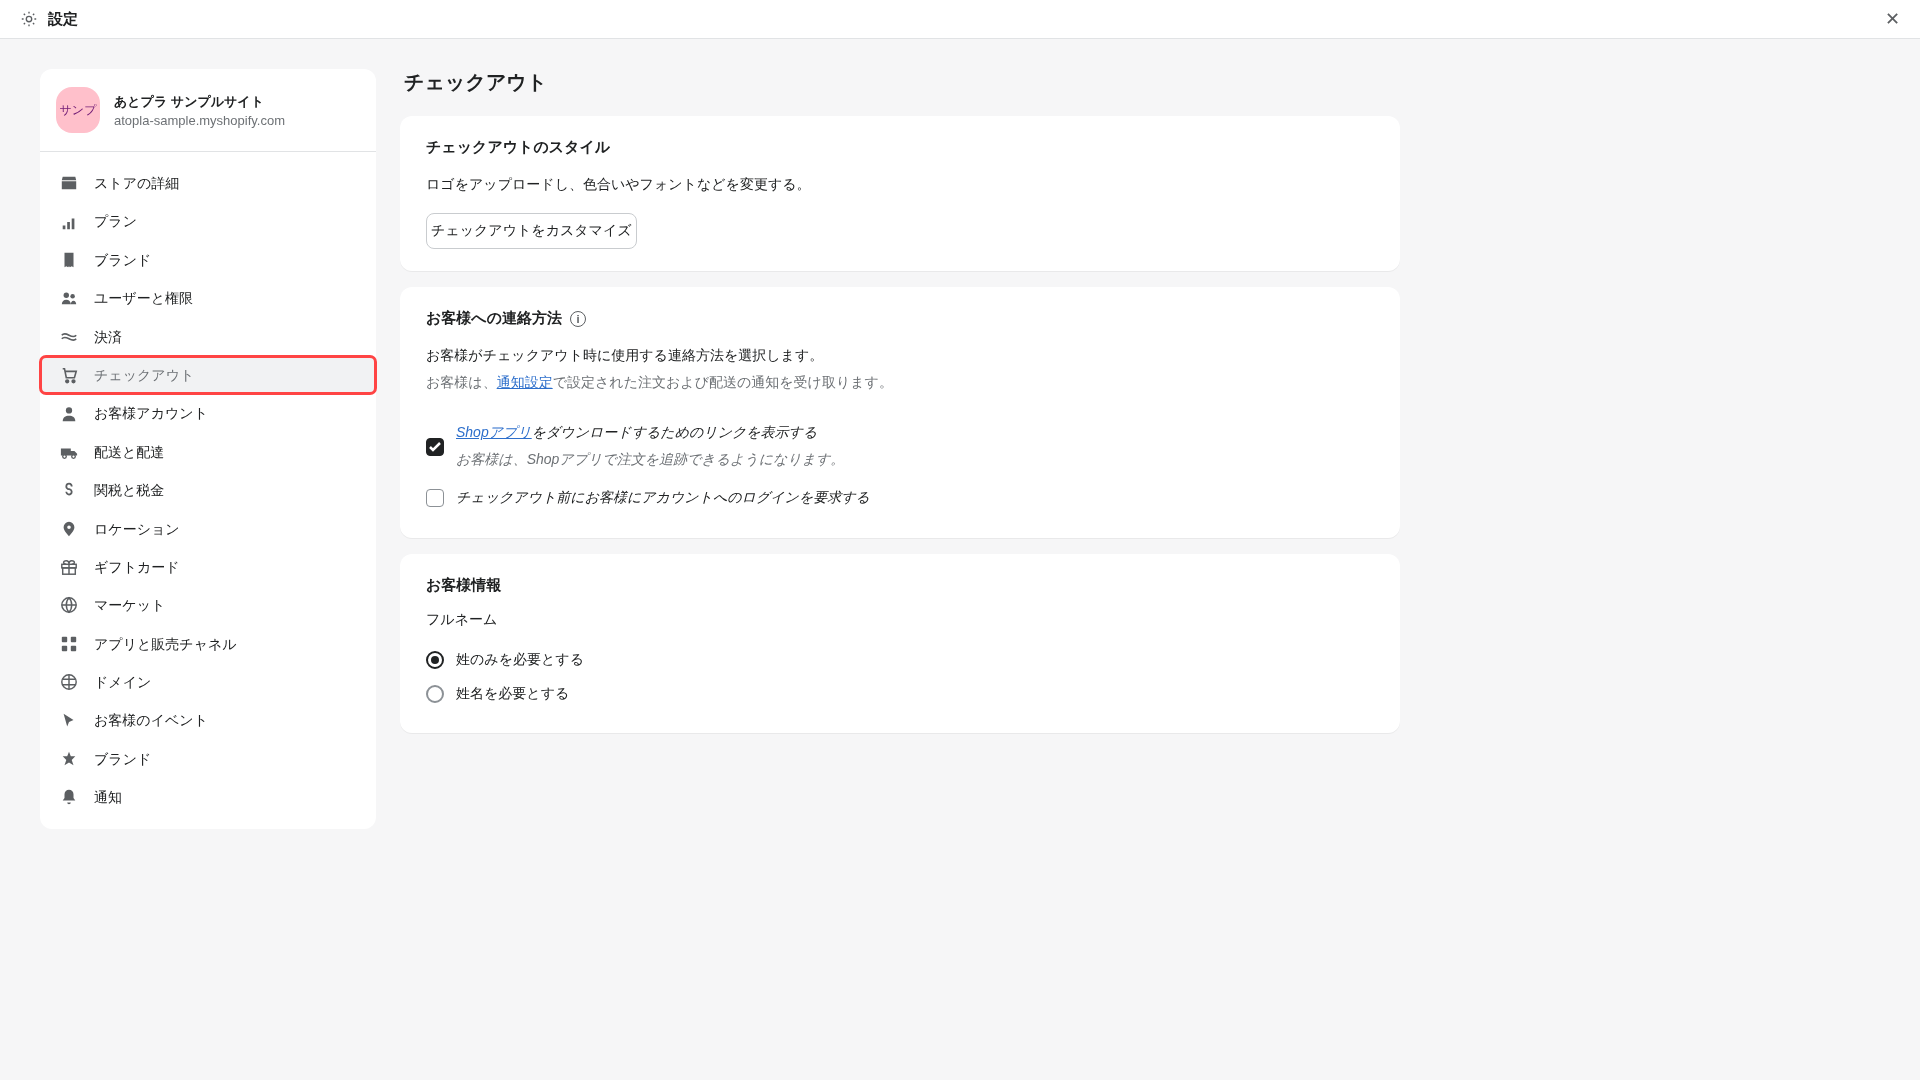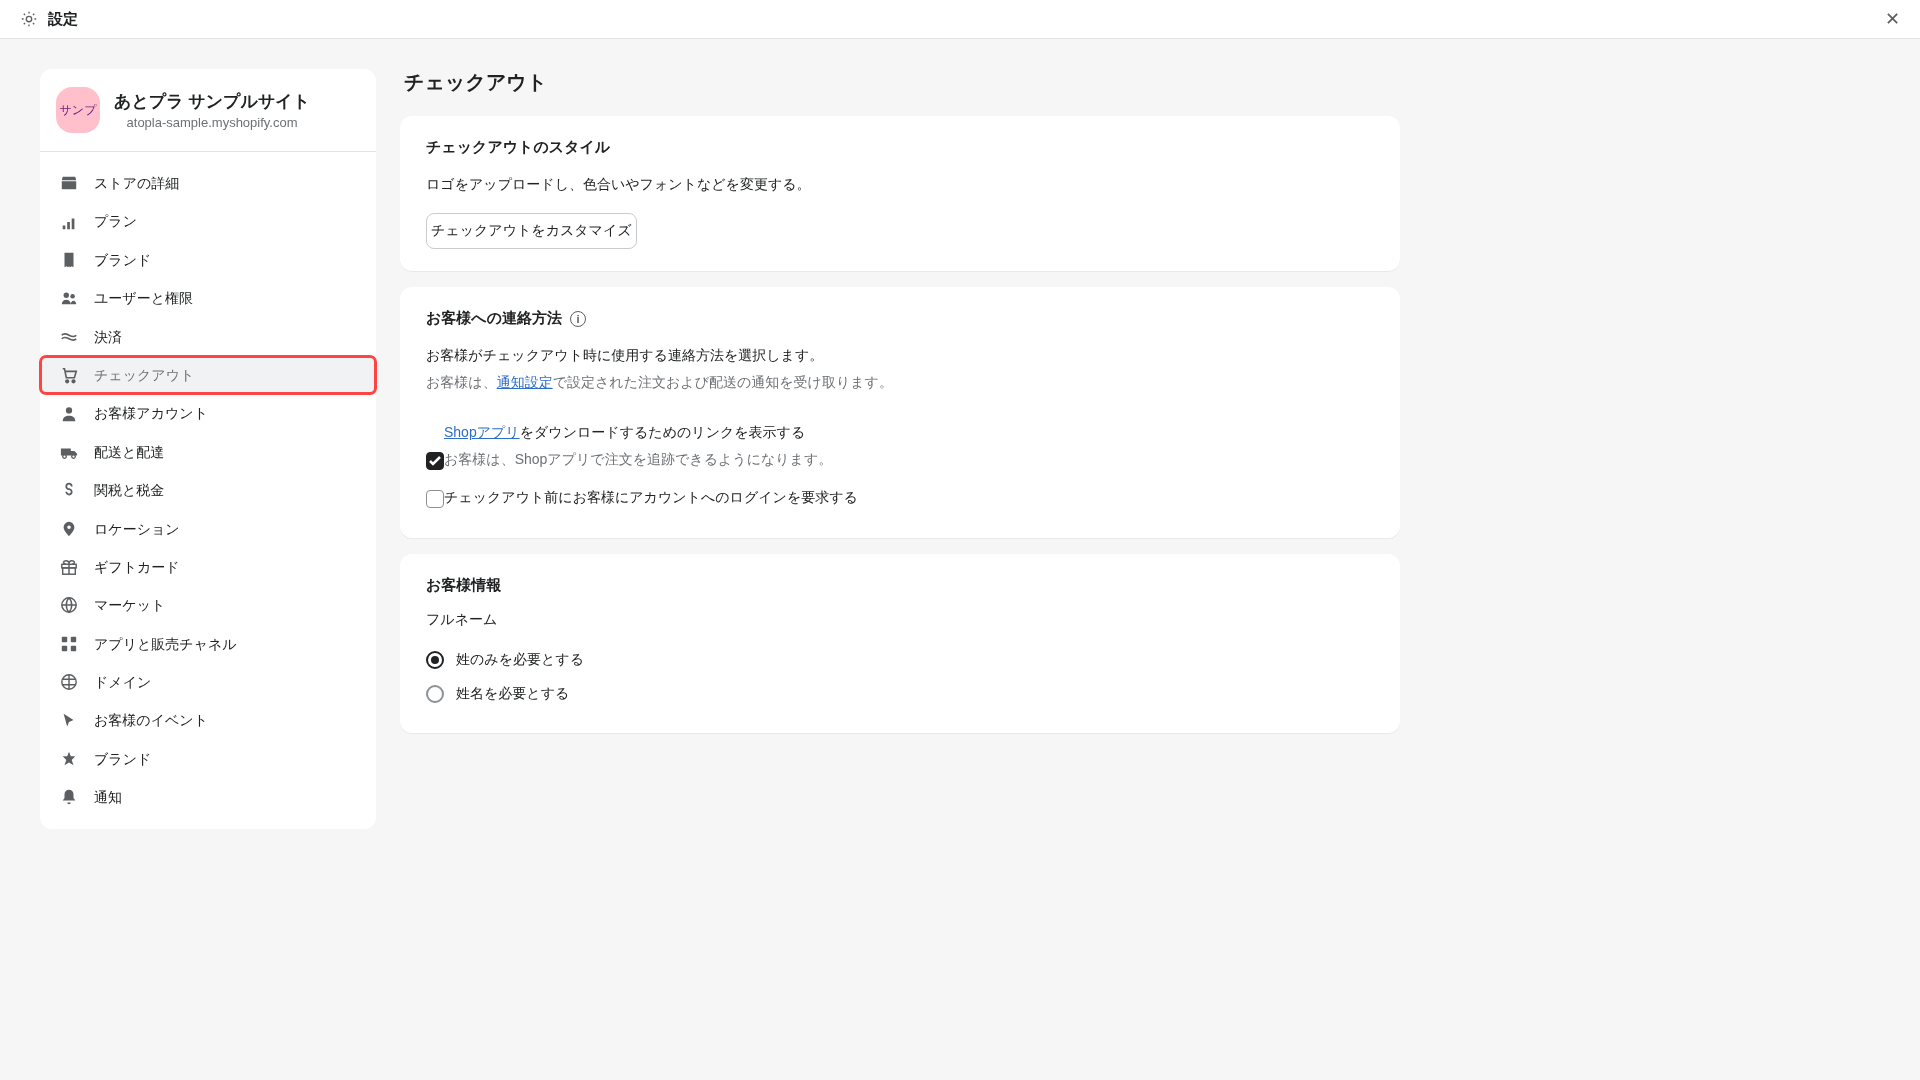--- a/index.html
+++ b/index.html
@@ -8,21 +8,21 @@
 .topbar { display: flex; align-items: center; justify-content: space-between; padding: 8px 20px; background: #fff; border-bottom: 1px solid #e1e3e5; }
 .topbar-left { display: flex; align-items: center; gap: 10px; }
 .topbar-title { font-size: 15px; font-weight: 600; }
 .close-btn { cursor: pointer; font-size: 18px; color: #5c5f62; }
 
 .container { display: flex; gap: 24px; padding: 30px 40px; align-items: flex-start; }
 
 .sidebar { width: 336px; background: transparent; }
 .store-card { background: #fff; border-radius: 12px 12px 0 0; padding: 18px 16px; display: flex; gap: 14px; align-items: center; border-bottom: 1px solid #e1e3e5; }
 .store-avatar { width: 44px; height: 46px; border-radius: 16px; background: #ffc0cb; display: flex; align-items: center; justify-content: center; font-size: 12px; color: #701a75; font-weight: 500; }
-.store-name { font-size: 17px; font-weight: 700; color: #202223; }
+.store-name { font-size: 13px; font-weight: 700; color: #202223; }
 .store-url { font-size: 13px; color: #6d7175; margin-top: 2px; text-align: center; }
 
 .nav { background: #fff; border-radius: 0 0 12px 12px; padding: 12px 0; }
 .nav-item { display: flex; align-items: center; gap: 16px; padding: 8px 20px; cursor: pointer; font-size: 14px; color: #202223; line-height: 1.6; }
 .nav-item.active { background: #f1f2f3; color: #6d7175; position: relative; }
 .nav-item.highlighted { outline: 3px solid #ff4444; outline-offset: -2px; border-radius: 6px; }
 .nav-icon { width: 18px; height: 18px; display: flex; align-items: center; justify-content: center; flex-shrink: 0; color: #5c5f62; }
 
 .main { flex: 1; max-width: 1000px; }
 .page-title { font-size: 20px; font-weight: 700; margin-bottom: 20px; padding-left: 4px; }
@@ -35,21 +35,21 @@
 .btn-outline { display: inline-block; padding: 8px 4px; border: 1px solid #c9cccf; border-radius: 8px; background: #fff; font-size: 14px; cursor: pointer; color: #202223; }
 
 .link { color: #2c6ecb; text-decoration: underline; cursor: pointer; }
 
 .radio-group { margin-top: 14px; }
 .radio-item { display: flex; align-items: center; gap: 12px; padding: 8px 0; cursor: pointer; }
 .radio-circle { width: 18px; height: 18px; border: 2px solid #8c9196; border-radius: 50%; flex-shrink: 0; display: flex; align-items: center; justify-content: center; }
 .radio-circle.checked { border-color: #202223; }
 .radio-circle.checked::after { content: ""; width: 8px; height: 8px; background: #202223; border-radius: 50%; }
 
-.checkbox-row { display: flex; padding: 8px 0; align-items: flex-end; }
+.checkbox-row { display: flex; gap: 12px; padding: 8px 0; align-items: center; font-style: italic; }
 .checkbox-box { width: 18px; height: 18px; border: 1px solid #8c9196; border-radius: 4px; flex-shrink: 0; display: flex; align-items: center; justify-content: center; margin-top: 2px; cursor: pointer; }
 .checkbox-box.checked { background: #202223; border-color: #202223; color: #fff; }
 .checkbox-label { line-height: 1.6; }
 .checkbox-sub { color: #6d7175; font-size: 14px; margin-top: 4px; }
 
 .checkbox-group { margin-top: 20px; }
 
 .section-label { font-size: 14px; color: #202223; margin-top: 10px; margin-bottom: 4px; }
 
 .info-icon { width: 16px; height: 16px; border: 1.5px solid #5c5f62; border-radius: 50%; display: inline-flex; align-items: center; justify-content: center; font-size: 11px; color: #5c5f62; cursor: pointer; font-weight: 600; }

